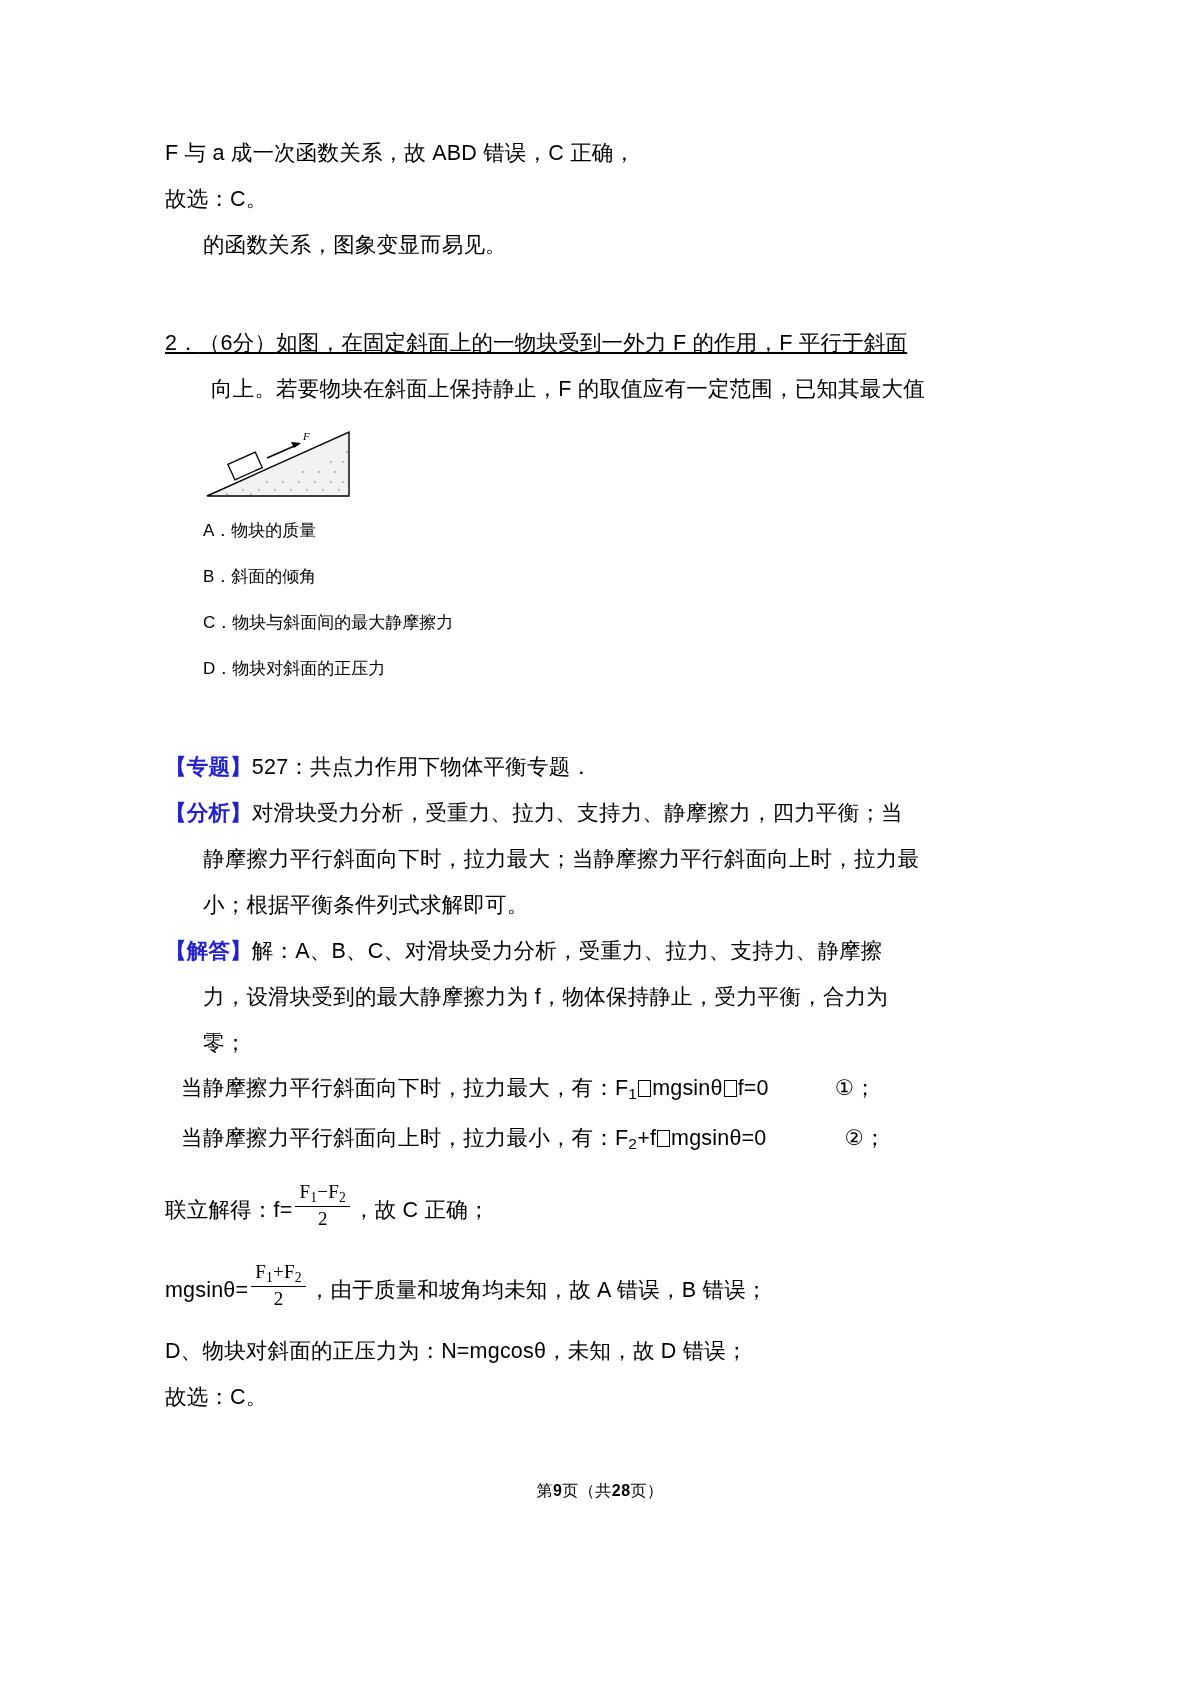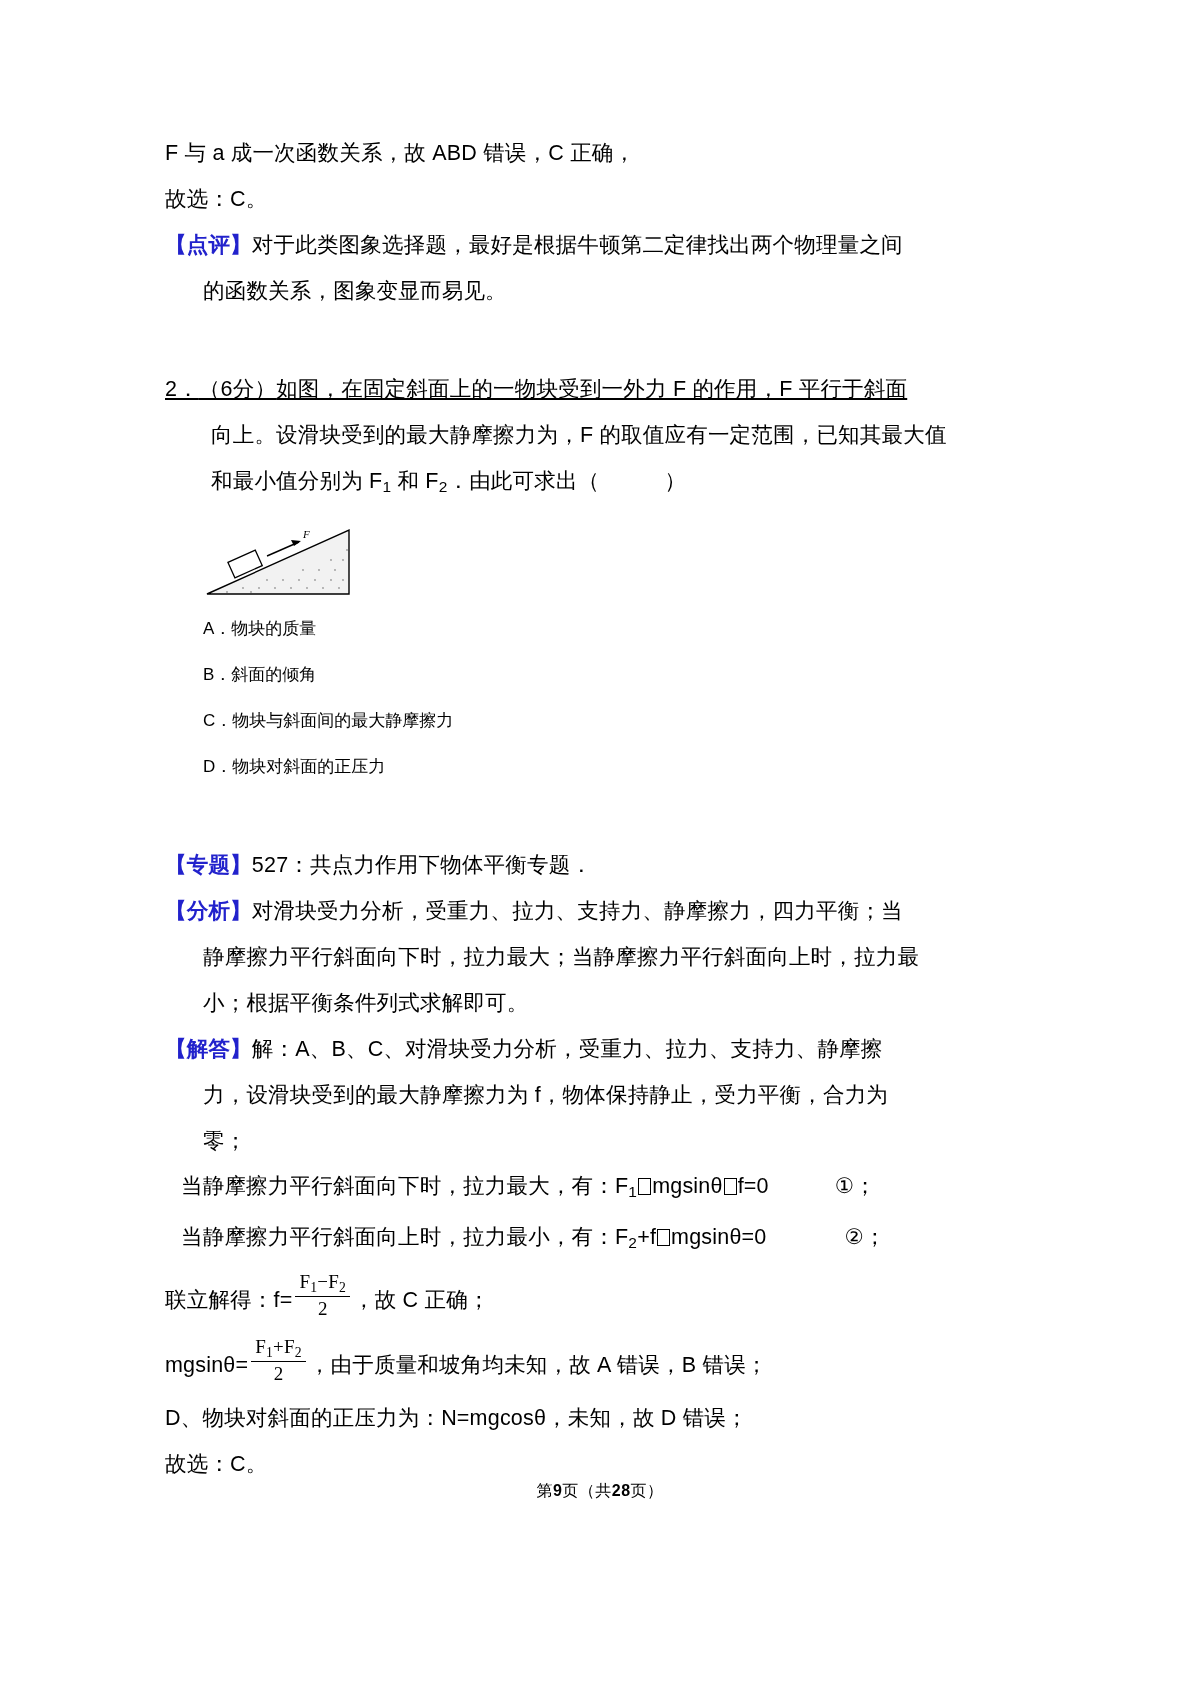--- a/index.html
+++ b/index.html
@@ -74,21 +74,21 @@
   }
 
   
   .frac {
     display: inline-block;
     vertical-align: -0.55em;
     text-align: center;
     font-family: "Liberation Serif", serif;
     font-size: 19px;
     line-height: 1.12;
-    margin: 8px 3px;
+    margin: 16px 3px;
     position: relative;
     top: -2px;
   }
   .frac .num {
     display: block;
     padding: 0 4px 1px 4px;
     border-bottom: 1.3px solid #000;
   }
   .frac .den {
     display: block;
@@ -119,28 +119,26 @@
   }
 </style>
 </head>
 <body>
 
 <div class="page">
 
   <div class="line">F 与 a 成一次函数关系，故 ABD 错误，C 正确，</div>
   <div class="line">故选：C。</div>
 
-  <div class="line indent-hang"><span class="tag">【点评】</span><span>对于此类图象选择题，最好是根据牛顿第二定律找出两个物理量之间</span></div>
   <div class="line indent-block">的函数关系，图象变显而易见。</div>
 
   <div class="gap-lg"></div>
 
   <div class="line q-block"><span>2．</span><span>（6分）</span><span>如图，在固定斜面上的一物块受到一外力 F 的作用，F 平行于斜面</span></div>
-  <div class="line q-cont">向上。设滑块受到的最大静摩擦力为，F 的取值应有一定范围，已知其最大值</div>
-  <div class="line q-cont"><span>和最小值分别为 F</span><sub>1</sub><span> 和 F</span><sub>2</sub><span>．由此可求出（　　　）</span></div>
+  <div class="line q-cont">向上。若要物块在斜面上保持静止，F 的取值应有一定范围，已知其最大值</div>
 
   <div class="figure">
     <svg width="155" height="82" viewBox="0 0 155 82" xmlns="http://www.w3.org/2000/svg">
 
       <polygon points="4,74 146,74 146,10" fill="#f2f2f2" stroke="#000000" stroke-width="1.4"></polygon>
 
       <g fill="#9a9a9a">
         <circle cx="40" cy="68" r="0.9"></circle>
           <circle cx="56" cy="68" r="0.9"></circle>
           <circle cx="72" cy="68" r="0.9"></circle>

